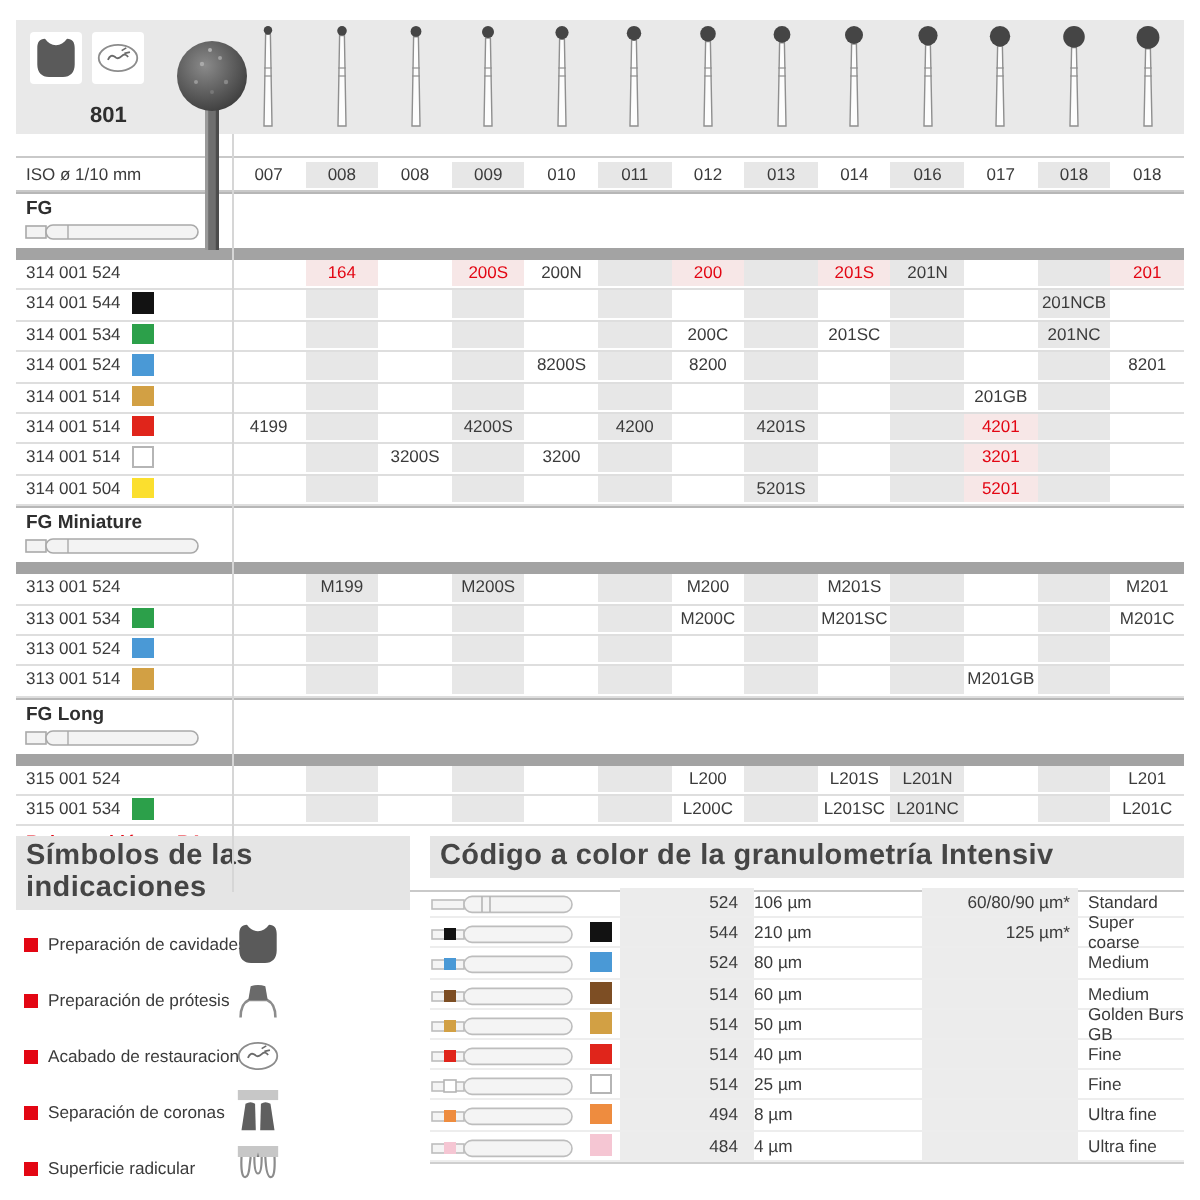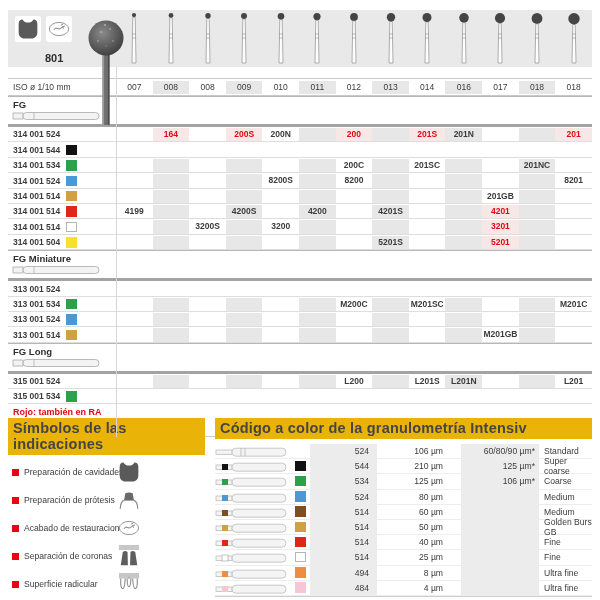--- a/index.html
+++ b/index.html
@@ -22,48 +22,48 @@
   .head-cols{position:absolute;left:108px;top:0;right:0;height:57px;display:flex;}
   .head-cols .hc{flex:1;display:flex;align-items:flex-start;justify-content:center;}
   .gap{height:11px;}
   .iso-row,.drow{display:flex;position:relative;}
   .iso-row{height:16px;border-top:1px solid #c9c9c9;border-bottom:1px solid #c9c9c9;align-items:center;}
   .lab{width:108px;box-sizing:border-box;padding-left:5px;font-size:8.5px;position:relative;line-height:13px;white-space:nowrap;}
   .cells{flex:1;display:flex;}
   .cell{flex:1;text-align:center;font-size:8.5px;line-height:13px;}
   .cell.stripe{background:#e7e7e7;}
   .cell.redv{color:#e30613;background:#f7e7e7;}
-  .drow{height:14.4px;border-bottom:1px solid #dedede;align-items:flex-end;font-weight:bold;}
+  .drow{height:14.4px;border-bottom:1px solid #dedede;align-items:flex-start;}
   .drow .cell{line-height:13.4px;height:13.4px;}
   .chip{position:absolute;left:58px;top:1px;width:10.5px;height:10.5px;display:inline-block;}
   .chip.white{border:1px solid #b5b5b5;box-sizing:border-box;background:#fff;}
-  .sec-hd{height:27px;border-bottom:3px solid #a3a3a3;border-top:1px solid #b7b7b7;position:relative;}
+  .sec-hd{height:27px;border-bottom:6px solid #a3a3a3;border-top:1px solid #b7b7b7;position:relative;}
   .sec-hd .sec-label{position:absolute;left:5px;top:2px;font-size:9.5px;font-weight:bold;color:#2f2f2f;}
   .sec-hd svg{position:absolute;left:4px;top:14px;}
   .foot{height:32px;position:relative;border-bottom:1px solid #c9c9c9;}
   .foot .note{position:absolute;left:5px;top:3px;font-size:9px;font-weight:bold;color:#e30613;}
   .foot svg{position:absolute;left:3px;top:15px;}
   
-  .panel-title{font-size:14.5px;font-weight:bold;color:#454545;background:#eab308;
+  .panel-title{font-size:14.5px;font-weight:bold;color:#454545;background:#e5e5e5;
                padding:2px 5px 3px 5px;letter-spacing:.2px;}
   .symbols{position:absolute;left:8px;top:418px;width:197px;}
   .sym-list{margin-top:9px;}
   .sym-item{position:relative;height:28px;}
   .sym-bullet{position:absolute;left:4px;top:5px;width:7px;height:7px;background:#e30613;}
   .sym-label{position:absolute;left:16px;top:3px;font-size:8.6px;}
   .sym-icon{position:absolute;left:110px;top:-3px;width:24px;height:24px;}
   .grit{position:absolute;left:215px;top:418px;width:377px;}
   .grit-rows{margin-top:5px;border-bottom:1px solid #cfcfcf;}
   .grit-row{display:flex;height:14.2px;align-items:center;border-bottom:1px solid #ededed;position:relative;}
   .g-bur{width:78px;position:relative;height:12px;}
   .g-chip{width:17px;position:relative;height:11px;}
   .g-chip span{position:absolute;left:2px;top:0;width:10.5px;height:10.5px;display:block;}
   .g-chip span.white{border:1px solid #b5b5b5;box-sizing:border-box;background:#fff;}
   .g-code{width:67px;background:#ececec;text-align:right;font-size:8.6px;height:100%;line-height:14px;box-sizing:border-box;padding-right:8px;}
-  .g-um{width:72px;text-align:right;font-size:8.6px;box-sizing:border-box;padding-right:6px;}
+  .g-um{width:72px;text-align:left;font-size:8.6px;box-sizing:border-box;padding-right:6px;}
   .g-note{width:78px;background:#ececec;text-align:right;font-size:8.6px;height:100%;line-height:14px;box-sizing:border-box;padding-right:4px;margin-left:12px;}
   .g-label{flex:1;font-size:8.6px;box-sizing:border-box;padding-left:5px;}
 </style>
 </head>
 <body>
 
 <div class="catalog">
   <div class="vline"></div>
   <div class="head-band">
     <div class="head-left">
@@ -251,20 +251,35 @@
           <span class="cell stripe"></span>
           <span class="cell redv">201S</span>
           <span class="cell stripe">201N</span>
           <span class="cell"></span>
           <span class="cell stripe"></span>
           <span class="cell redv">201</span>
         </div>
       </div>
       <div class="drow">
         <div class="lab">314 001 544<span class="chip" style="background: rgb(18, 18, 18);"></span></div>
+        <div class="cells">
+          <span class="cell"></span>
+          <span class="cell stripe"></span>
+          <span class="cell"></span>
+          <span class="cell stripe"></span>
+          <span class="cell"></span>
+          <span class="cell stripe"></span>
+          <span class="cell"></span>
+          <span class="cell stripe"></span>
+          <span class="cell"></span>
+          <span class="cell stripe"></span>
+          <span class="cell"></span>
+          <span class="cell stripe">201NCB</span>
+          <span class="cell"></span>
+        </div>
       </div>
       <div class="drow">
         <div class="lab">314 001 534<span class="chip" style="background: rgb(44, 160, 74);"></span></div>
         <div class="cells">
           <span class="cell"></span>
           <span class="cell stripe"></span>
           <span class="cell"></span>
           <span class="cell stripe"></span>
           <span class="cell"></span>
           <span class="cell stripe"></span>
@@ -370,20 +385,35 @@
       <div class="sec-hd">
         <span class="sec-label">FG Miniature</span>
         <svg width="90" height="10" viewBox="0 0 90 10">
           <rect x="1" y="2" width="10" height="6" fill="#f3f3f3" stroke="#a9a9a9" stroke-width="0.8"></rect>
           <rect x="11" y="1.5" width="76" height="7" rx="3.5" fill="#f3f3f3" stroke="#a9a9a9" stroke-width="0.8"></rect>
           <line x1="22" y1="1.5" x2="22" y2="8.5" stroke="#a9a9a9" stroke-width="0.7"></line>
         </svg>
       </div>
       <div class="drow">
         <div class="lab">313 001 524</div>
+        <div class="cells">
+          <span class="cell"></span>
+          <span class="cell stripe">M199</span>
+          <span class="cell"></span>
+          <span class="cell stripe">M200S</span>
+          <span class="cell"></span>
+          <span class="cell stripe"></span>
+          <span class="cell">M200</span>
+          <span class="cell stripe"></span>
+          <span class="cell">M201S</span>
+          <span class="cell stripe"></span>
+          <span class="cell"></span>
+          <span class="cell stripe"></span>
+          <span class="cell">M201</span>
+        </div>
       </div>
       <div class="drow">
         <div class="lab">313 001 534<span class="chip" style="background: rgb(44, 160, 74);"></span></div>
         <div class="cells">
           <span class="cell"></span>
           <span class="cell stripe"></span>
           <span class="cell"></span>
           <span class="cell stripe"></span>
           <span class="cell"></span>
           <span class="cell stripe"></span>
@@ -453,20 +483,35 @@
           <span class="cell stripe"></span>
           <span class="cell">L201S</span>
           <span class="cell stripe">L201N</span>
           <span class="cell"></span>
           <span class="cell stripe"></span>
           <span class="cell">L201</span>
         </div>
       </div>
       <div class="drow">
         <div class="lab">315 001 534<span class="chip" style="background: rgb(44, 160, 74);"></span></div>
+        <div class="cells">
+          <span class="cell"></span>
+          <span class="cell stripe"></span>
+          <span class="cell"></span>
+          <span class="cell stripe"></span>
+          <span class="cell"></span>
+          <span class="cell stripe"></span>
+          <span class="cell">L200C</span>
+          <span class="cell stripe"></span>
+          <span class="cell">L201SC</span>
+          <span class="cell stripe">L201NC</span>
+          <span class="cell"></span>
+          <span class="cell stripe"></span>
+          <span class="cell">L201C</span>
+        </div>
       </div>
     </div>
   <div class="foot">
     <div class="note">Rojo: también en RA</div>
     <svg width="86" height="13" viewBox="0 0 86 13">
       <polygon points="2,6.5 30,3.5 30,9.5" fill="#f3f3f3" stroke="#a9a9a9" stroke-width="0.8"></polygon>
       <rect x="30" y="2.5" width="52" height="8" rx="4" fill="#f3f3f3" stroke="#a9a9a9" stroke-width="0.8"></rect>
       <line x1="36" y1="2.5" x2="36" y2="10.5" stroke="#a9a9a9" stroke-width="0.7"></line>
     </svg>
   </div>
@@ -550,34 +595,20 @@
         </div>
         <div class="g-code">544</div>
         <div class="g-um">210 µm</div>
         <div class="g-note">125 µm*</div>
         <div class="g-label">Super coarse</div>
       </div>
       <div class="grit-row">
         <div class="g-bur"><svg width="74" height="14" viewBox="0 0 74 14">
             <rect x="1" y="5" width="16" height="4.5" fill="#f4f4f4" stroke="#bdbdbd" stroke-width="0.8"></rect>
             <rect x="17" y="3.2" width="54" height="8" rx="4" fill="#f4f4f4" stroke="#bdbdbd" stroke-width="0.8"></rect>
-            <rect x="7" y="4" width="6" height="6" fill="#2ca04a" stroke="#b5b5b5" stroke-width="0"></rect>
-          </svg></div>
-        <div class="g-chip">
-          <span style="background: rgb(44, 160, 74);"></span>
-        </div>
-        <div class="g-code">534</div>
-        <div class="g-um">125 µm</div>
-        <div class="g-note">106 µm*</div>
-        <div class="g-label">Coarse</div>
-      </div>
-      <div class="grit-row">
-        <div class="g-bur"><svg width="74" height="14" viewBox="0 0 74 14">
-            <rect x="1" y="5" width="16" height="4.5" fill="#f4f4f4" stroke="#bdbdbd" stroke-width="0.8"></rect>
-            <rect x="17" y="3.2" width="54" height="8" rx="4" fill="#f4f4f4" stroke="#bdbdbd" stroke-width="0.8"></rect>
             <rect x="7" y="4" width="6" height="6" fill="#4a99d6" stroke="#b5b5b5" stroke-width="0"></rect>
           </svg></div>
         <div class="g-chip">
           <span style="background: rgb(74, 153, 214);"></span>
         </div>
         <div class="g-code">524</div>
         <div class="g-um">80 µm</div>
         <div class="g-note"></div>
         <div class="g-label">Medium</div>
       </div>

